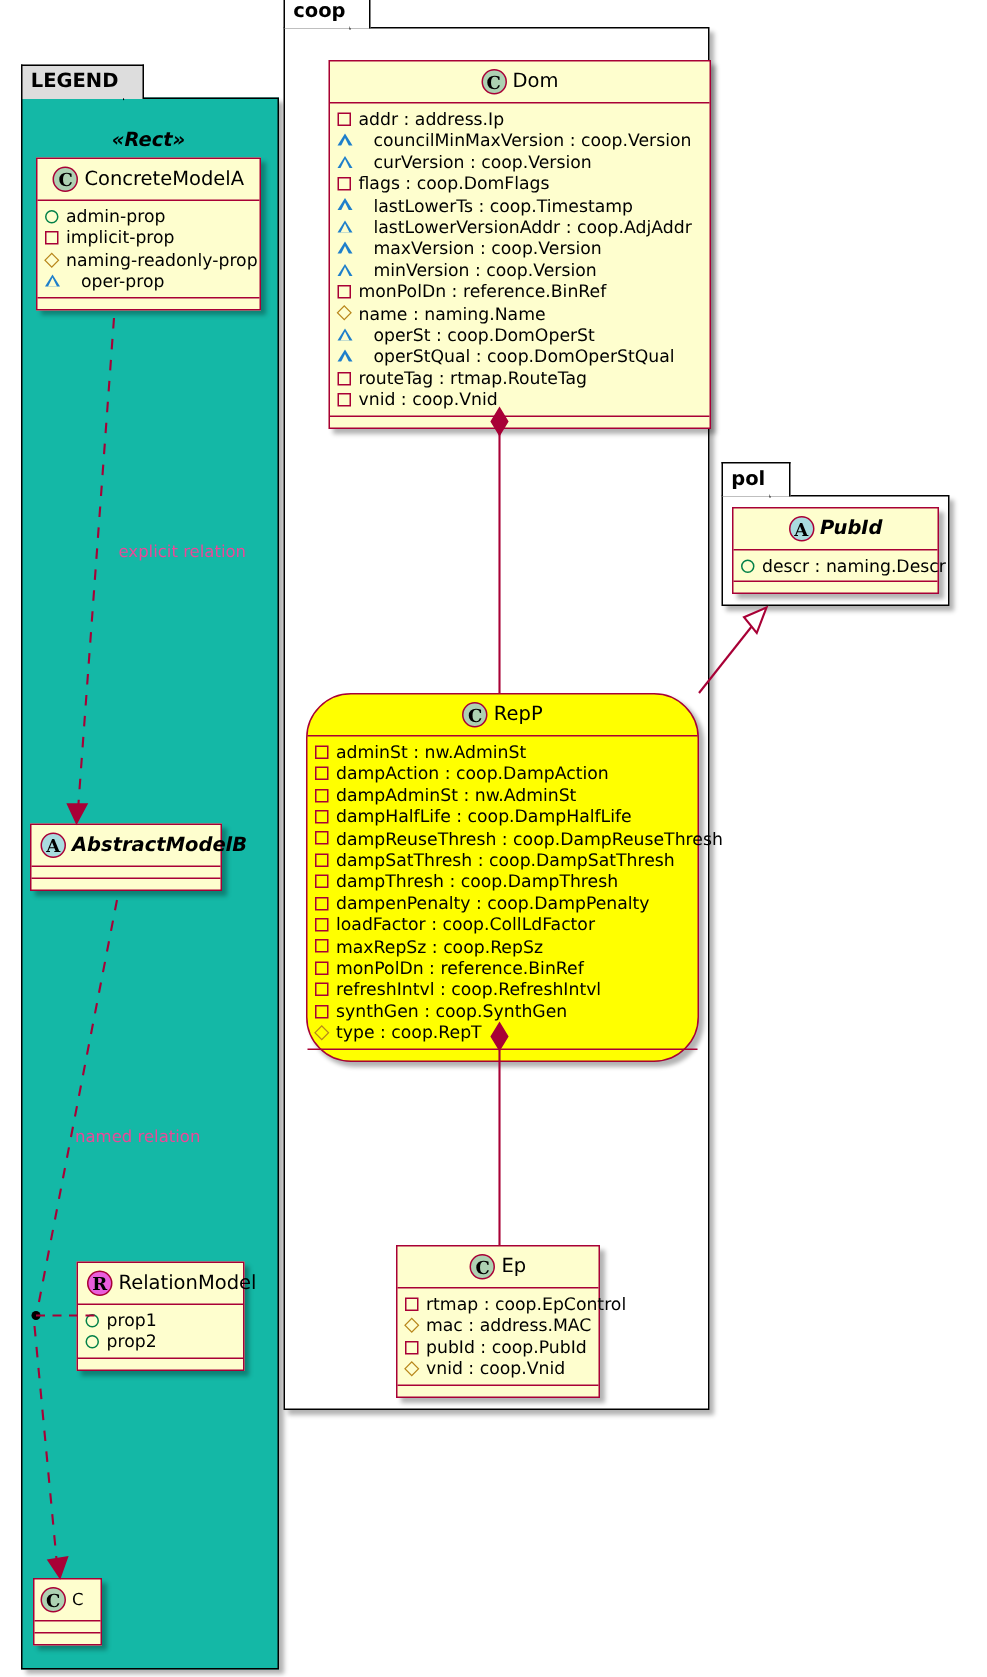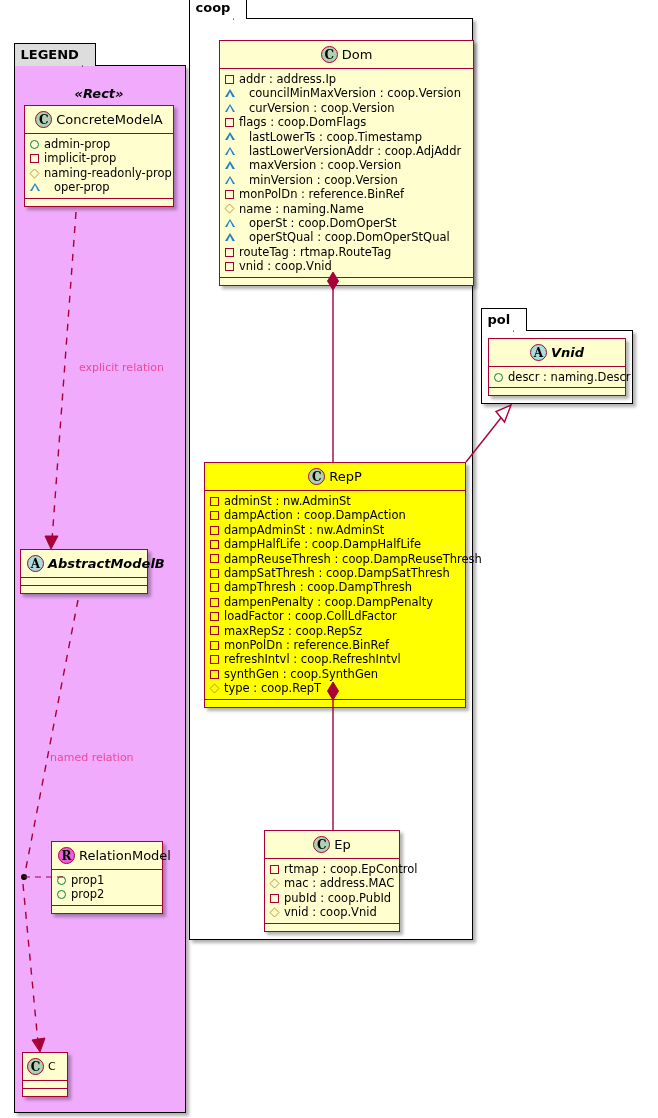--- a/index.html
+++ b/index.html
@@ -3,35 +3,35 @@
 <meta charset="utf-8">
 <style>
   html,body{margin:0;padding:0;background:#ffffff;}
   body{width:658px;height:1118px;position:relative;overflow:hidden;
        font-family:"DejaVu Sans","Liberation Sans",sans-serif;
        -webkit-font-smoothing:antialiased;}
 
   
   .pkg{position:absolute;border:1.5px solid #000;background:#ffffff;box-sizing:border-box;
        box-shadow:3px 3px 3px rgba(0,0,0,.30);}
-  .pkg.legend{background:#f0abfc;}
+  .pkg.legend{background:#14b8a6;}
   .pkg-tab{position:absolute;left:-1.5px;border:1.5px solid #000;border-bottom:none;
            background:#ffffff;box-sizing:border-box;font-weight:bold;font-size:13px;
            color:#000;line-height:1;padding:4px 16px 4px 6px;}
   .pkg.legend > .pkg-tab{background:#DDDDDD;}
   .tab-notch{position:absolute;right:-1px;bottom:-1px;width:14px;height:100%;
         overflow:hidden;}
   .tab-notch:after{content:"";position:absolute;left:0;bottom:0;width:26px;height:26px;
         background:transparent;border-left:1.5px solid #000;transform:rotate(-28deg);
         transform-origin:left bottom;}
 
   
   .cls{position:absolute;border:1.2px solid #A80036;background:#FEFECE;box-sizing:border-box;
        box-shadow:3px 3px 3px rgba(0,0,0,.30);}
-  .cls.hl{background:#FFFF00;}
+  .cls.hl{background:#FFFF00;border-radius:30px;}
   .cls-hdr{position:relative;padding:5px 8px 5px 8px;text-align:center;
        border-bottom:1.2px solid #A80036;font-size:13px;color:#000;white-space:nowrap;}
   .cls-hdr .nm{display:inline-block;vertical-align:middle;}
   .cls-hdr.italic .nm{font-style:italic;font-weight:bold;}
   .cls-body{padding:3px 6px 3px 5px;border-bottom:1.2px solid #A80036;}
   .cls-foot{height:7px;border-bottom:1.2px solid #A80036;}
   .cls-foot2{height:7px;}
   .attr{font-size:11.5px;color:#000;line-height:14.4px;white-space:nowrap;
         display:flex;align-items:center;gap:5px;}
   .stereo{position:absolute;text-align:center;font-size:13px;font-style:italic;
@@ -301,21 +301,21 @@
 
 <div class="pkg" style="left:481px;top:330px;width:152px;height:74px;">
   <div class="pkg-tab" style="top:-23px;height:23px;">
     <span>pol</span>
     <span class="tab-notch"></span>
   </div>
 </div>
 
 <div class="cls" style="left:488px;top:338px;width:138px;">
   <div class="cls-hdr italic">
-    <span class="badge A">A</span><span class="nm">Vnid</span>
+    <span class="badge A">A</span><span class="nm">PubId</span>
   </div>
   <div class="cls-body">
     <div class="attr">
         <span class="mk circle"></span>
         <span>descr : naming.Descr</span>
       </div>
   </div>
   <div class="cls-foot2"></div>
 </div>
 

